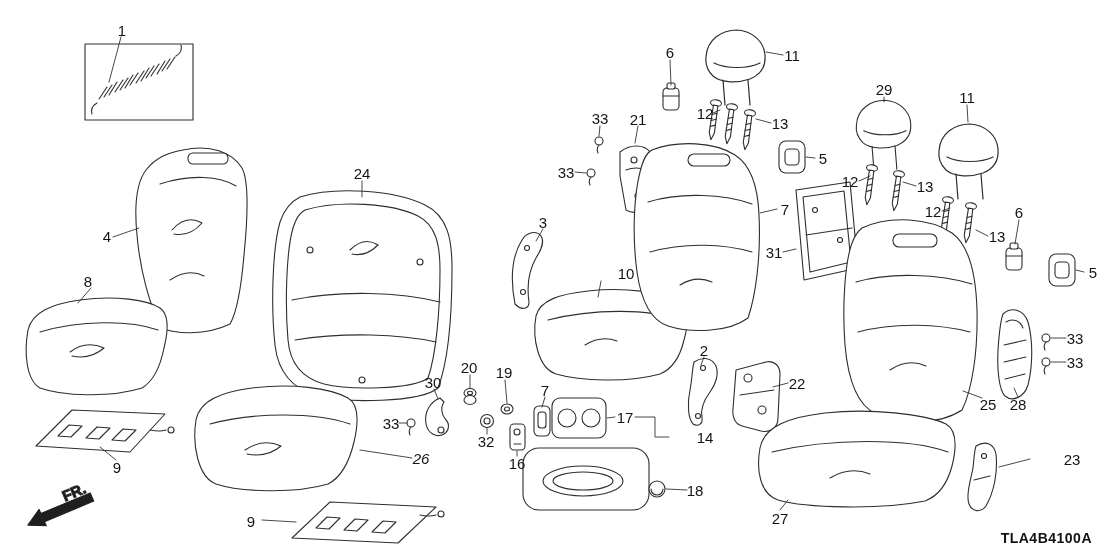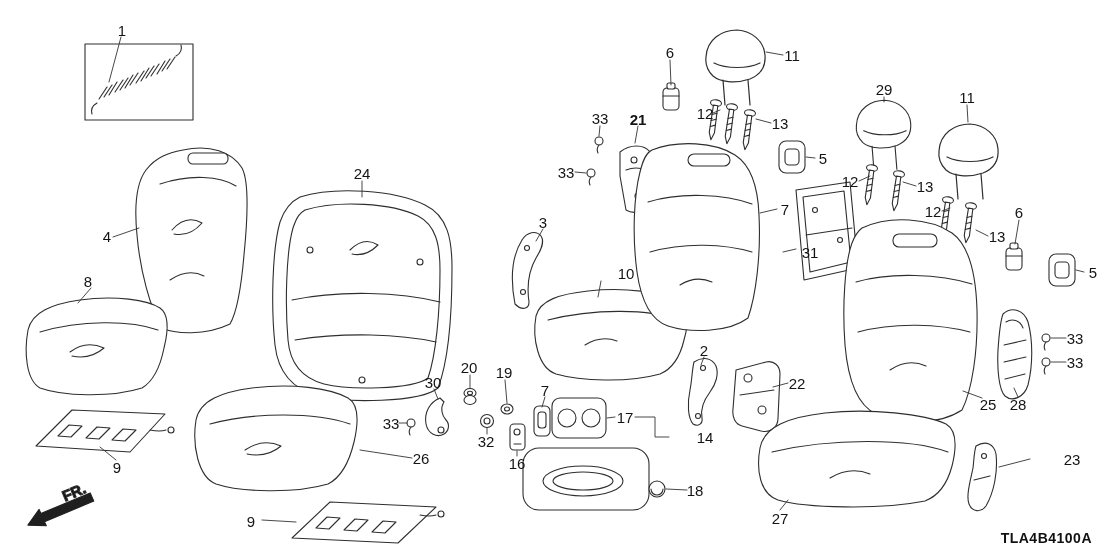--- a/index.html
+++ b/index.html
@@ -323,52 +323,52 @@
     </g>
   </g>
 </svg>
 
 <div class="callout-layer">
       <div class="callout" style="left: 122px; top: 30px;">1</div>
       <div class="callout" style="left: 107px; top: 236px;">4</div>
       <div class="callout" style="left: 362px; top: 173px;">24</div>
       <div class="callout" style="left: 88px; top: 281px;">8</div>
       <div class="callout" style="left: 117px; top: 467px;">9</div>
-      <div class="callout" style="left: 421px; top: 458px;">26</div>
+      <div class="callout" style="left: 421px; top: 458px; font-style: italic;">26</div>
       <div class="callout" style="left: 251px; top: 521px;">9</div>
       <div class="callout" style="left: 543px; top: 222px;">3</div>
       <div class="callout" style="left: 626px; top: 273px;">10</div>
       <div class="callout" style="left: 433px; top: 382px;">30</div>
       <div class="callout" style="left: 391px; top: 423px;">33</div>
       <div class="callout" style="left: 469px; top: 367px; text-align: center;">20</div>
       <div class="callout" style="left: 486px; top: 441px; text-align: center;">32</div>
       <div class="callout" style="left: 504px; top: 372px;">19</div>
       <div class="callout" style="left: 517px; top: 463px;">16</div>
       <div class="callout" style="left: 545px; top: 390px;">7</div>
       <div class="callout" style="left: 625px; top: 417px;">17</div>
       <div class="callout" style="left: 681px; top: 437px; margin-left: 24px;">14</div>
       <div class="callout" style="left: 695px; top: 490px;">18</div>
       <div class="callout" style="left: 785px; top: 209px;">7</div>
-      <div class="callout" style="left: 638px; top: 119px; font-weight: bold;">21</div>
+      <div class="callout" style="left: 638px; top: 119px;">21</div>
       <div class="callout" style="left: 600px; top: 118px;">33</div>
       <div class="callout" style="left: 566px; top: 172px;">33</div>
       <div class="callout" style="left: 670px; top: 52px;">6</div>
       <div class="callout" style="left: 792px; top: 55px;">11</div>
       <div class="callout" style="left: 705px; top: 113px;">12</div>
       <div class="callout" style="left: 780px; top: 123px;">13</div>
       <div class="callout" style="left: 823px; top: 158px;">5</div>
       <div class="callout" style="left: 884px; top: 89px;">29</div>
       <div class="callout" style="left: 967px; top: 97px;">11</div>
       <div class="callout" style="left: 850px; top: 181px;">12</div>
       <div class="callout" style="left: 925px; top: 186px;">13</div>
       <div class="callout" style="left: 933px; top: 211px;">12</div>
       <div class="callout" style="left: 997px; top: 236px;">13</div>
       <div class="callout" style="left: 1019px; top: 212px;">6</div>
       <div class="callout" style="left: 1093px; top: 272px;">5</div>
-      <div class="callout" style="left: 774px; top: 252px; margin-left: 36px;">31</div>
+      <div class="callout" style="left: 774px; top: 252px;">31</div>
       <div class="callout" style="left: 988px; top: 404px;">25</div>
       <div class="callout" style="left: 1018px; top: 404px;">28</div>
       <div class="callout" style="left: 1075px; top: 338px;">33</div>
       <div class="callout" style="left: 1075px; top: 362px;">33</div>
       <div class="callout" style="left: 704px; top: 350px;">2</div>
       <div class="callout" style="left: 797px; top: 383px;">22</div>
       <div class="callout" style="left: 780px; top: 518px;">27</div>
       <div class="callout" style="left: 1072px; top: 459px;">23</div>
     </div>
 

